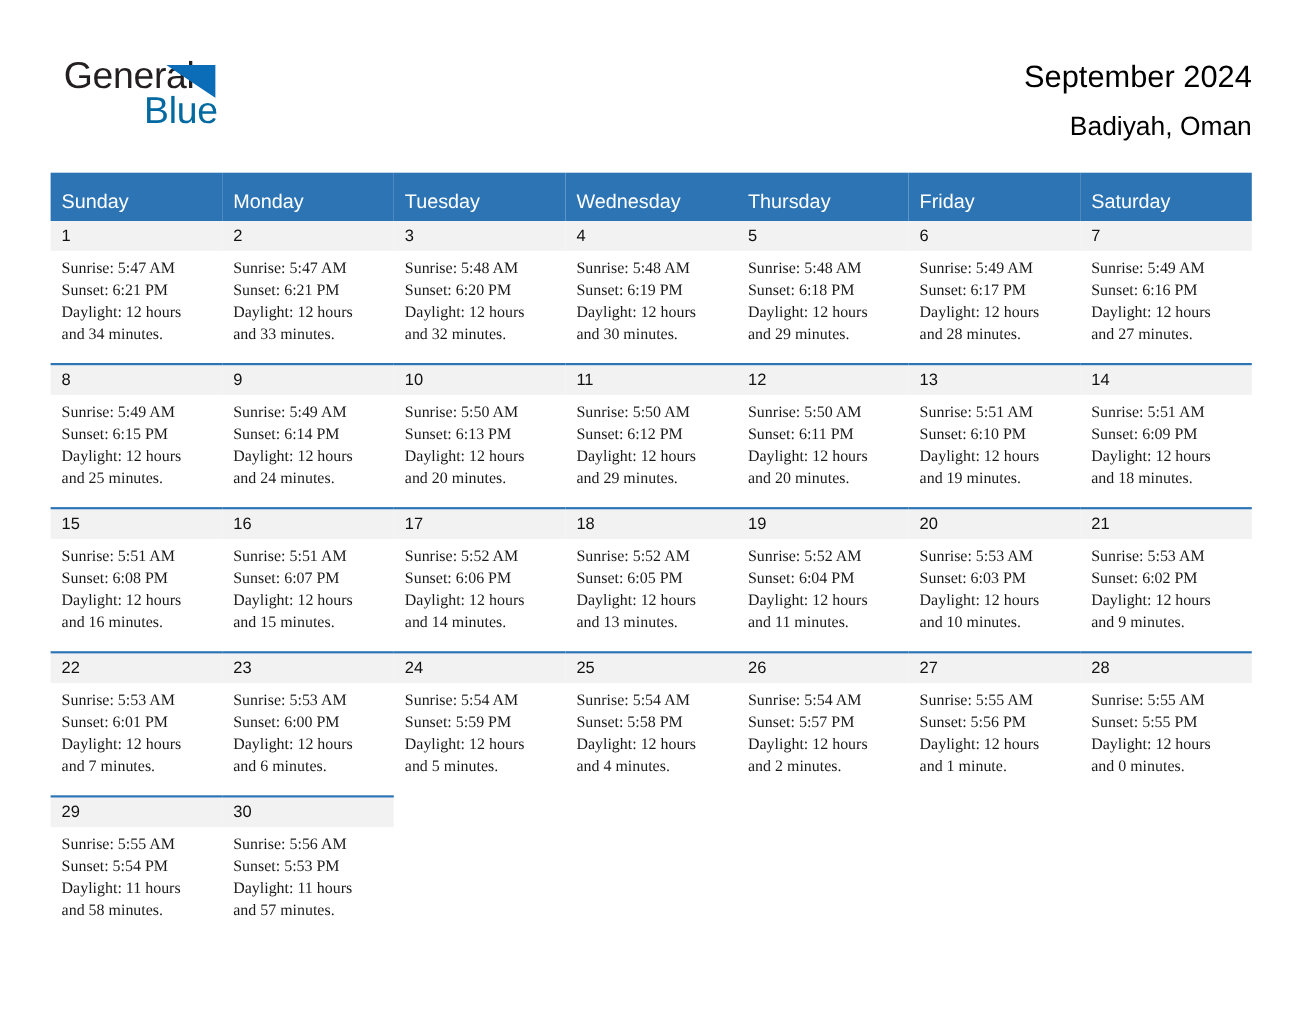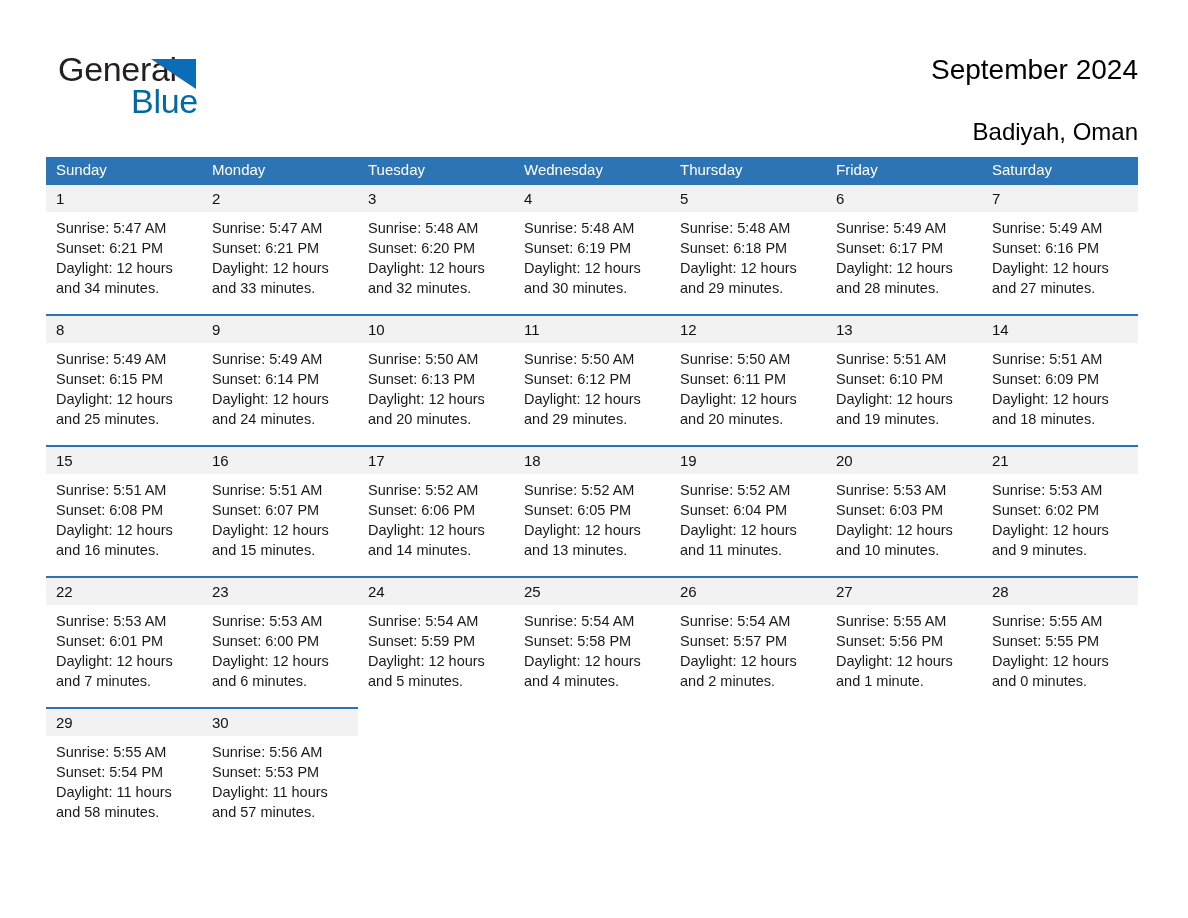--- a/index.html
+++ b/index.html
@@ -73,21 +73,21 @@
     text-align: right;
   }
   .month-title {
     font-size: 28px;
     line-height: 48px;
     font-weight: normal;
     color: #000000;
     white-space: nowrap;
   }
   .location {
-    margin-top: 24px;
+    margin-top: 8px;
     font-size: 24px;
     line-height: 28px;
     font-weight: normal;
     color: #000000;
     white-space: nowrap;
   }
 
   
   .calendar {
     position: absolute;
@@ -99,24 +99,24 @@
   table.cal {
     border-collapse: collapse;
     table-layout: fixed;
     width: 1092px;
   }
   table.cal col { width: 156px; }
 
   thead th {
     background: #2d74b5;
     color: #ffffff;
-    font-size: 15px;
+    font-size: 18px;
     font-weight: normal;
     text-align: left;
-    padding: 3px 0 7px 10px;
+    padding: 16px 0 7px 10px;
     height: 18px;
     vertical-align: middle;
   }
 
   tr.week-row > td {
     vertical-align: top;
     padding: 0;
     border-top: 2px solid #2d74b5;
   }
   tr.week-row.first > td {
@@ -132,20 +132,21 @@
     height: 17px;
   }
   .daynum.empty {
     background: #ffffff;
     color: transparent;
   }
   .cellbody {
     padding: 6px 10px 0 10px;
     height: 102px;
     box-sizing: border-box;
+    font-family: Liberation Serif, serif;
   }
   .cellbody .line {
     font-size: 14.5px;
     line-height: 20px;
     color: #1a1a1a;
     white-space: nowrap;
   }
   td.blank .cellbody { height: 88px; }
   td.blank { border-top: none !important; background: #ffffff; }
 </style>

